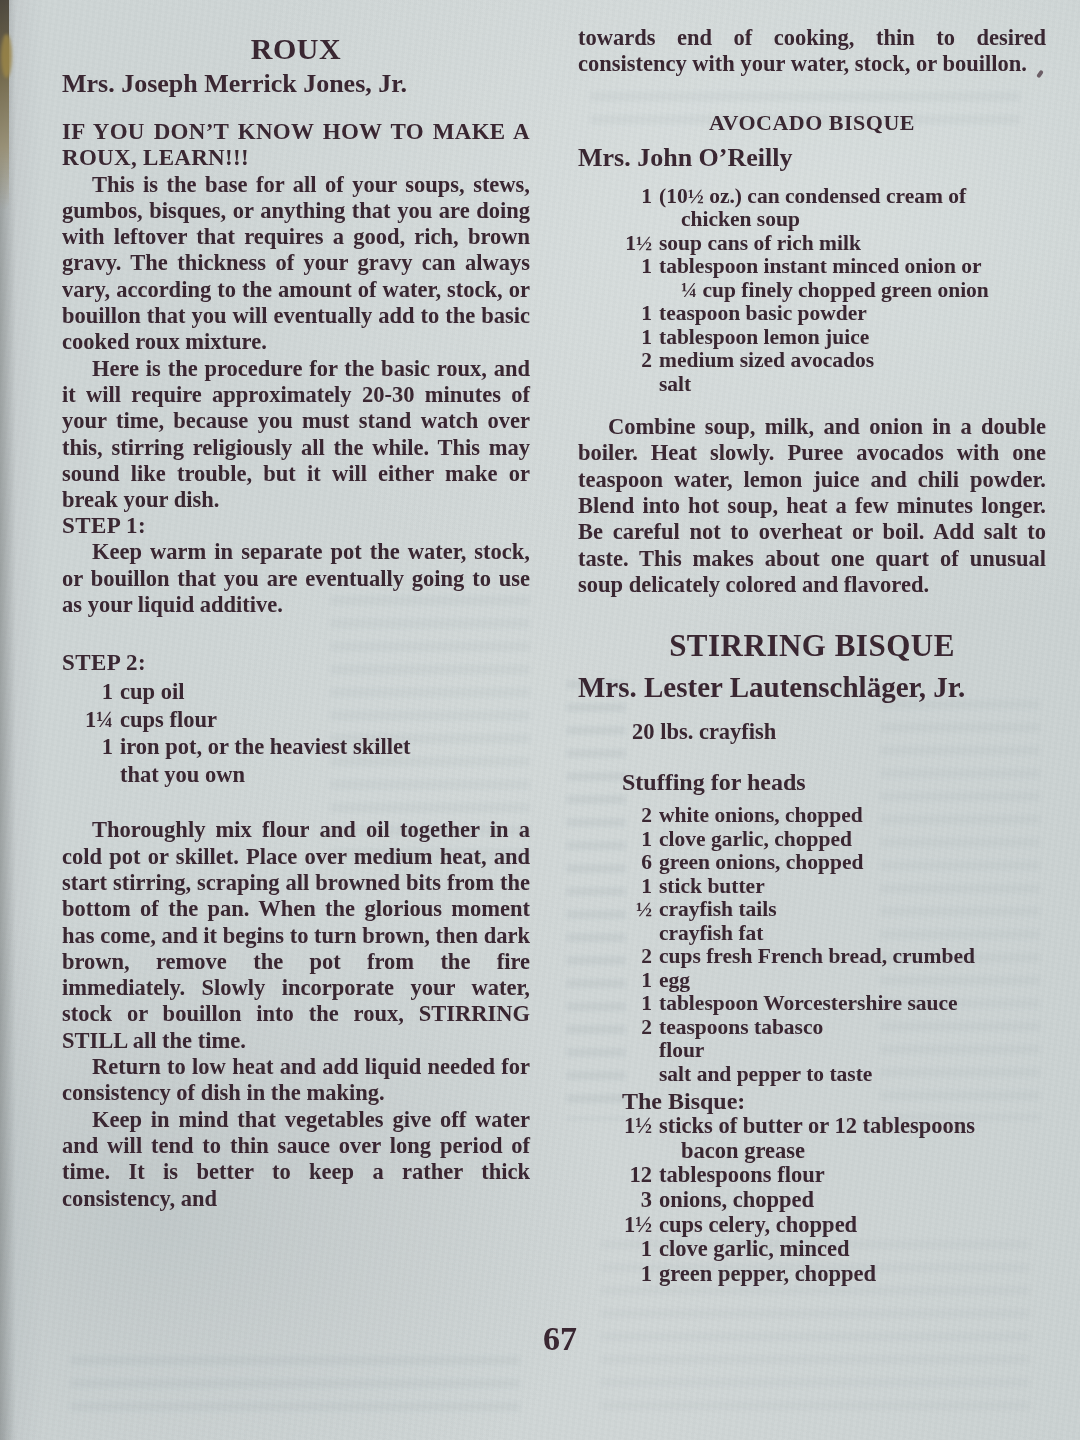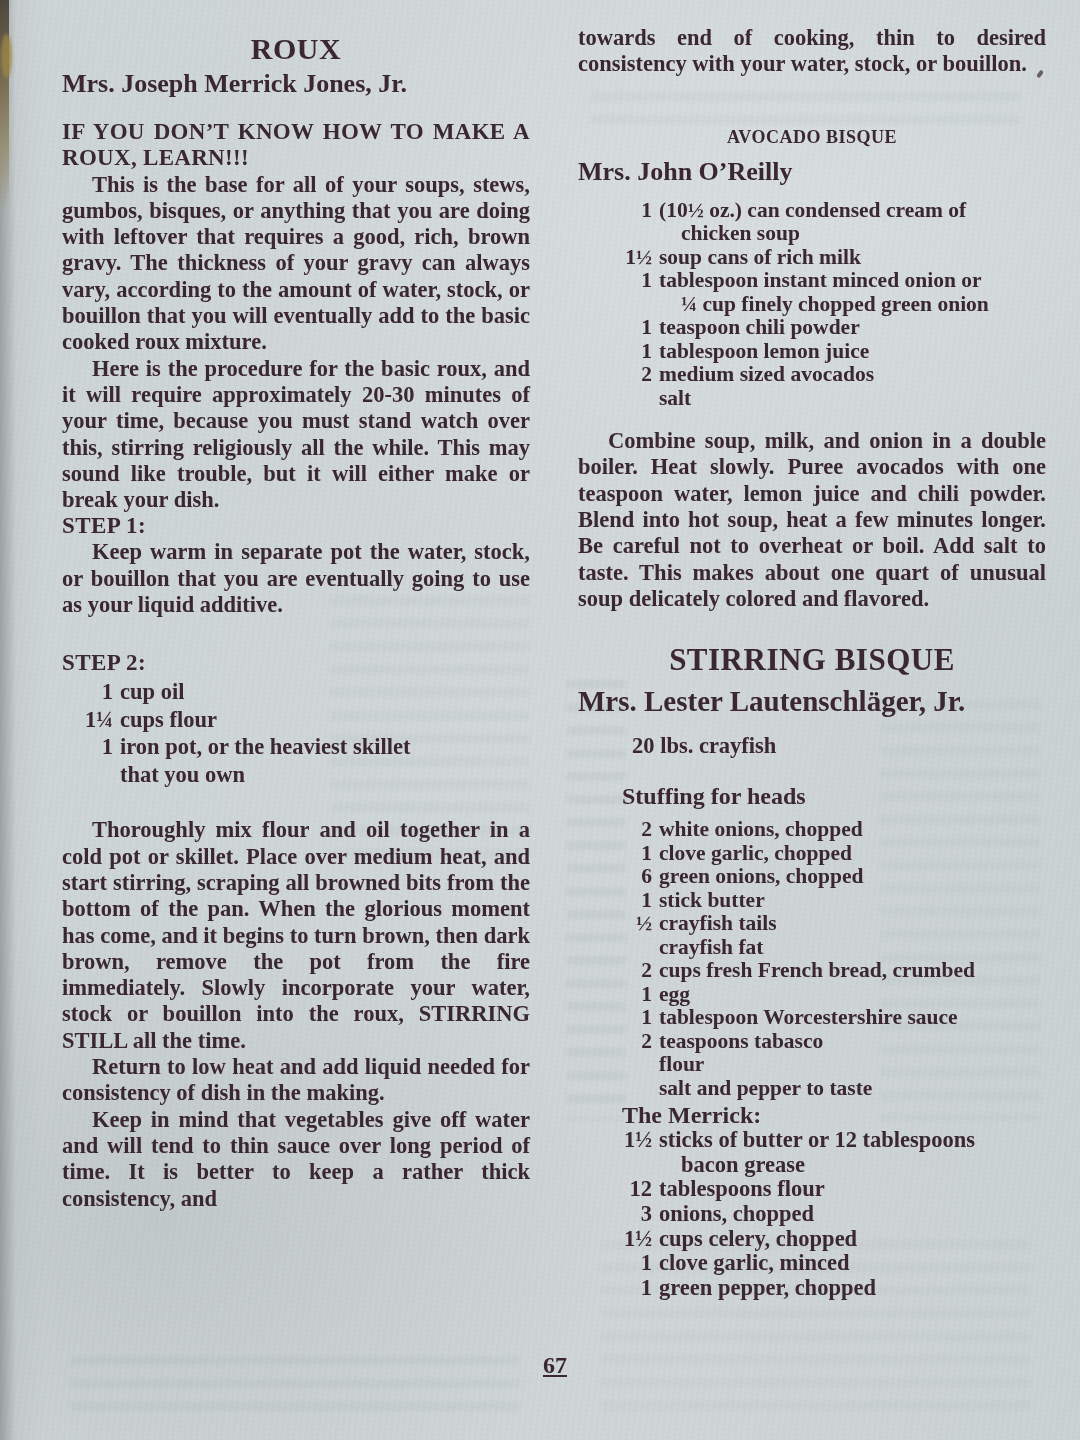--- a/index.html
+++ b/index.html
@@ -56,35 +56,35 @@
   .ing-row.cont{padding-left:103px;}
   .ing-row.plain{padding-left:81px;}
 
   .left-list{font-size:22.5px;line-height:27.5px;margin-top:2px;}
   .left-list .ing-row{padding-left:15px;}
   .left-list .ing-row .q{width:36px;margin-right:7px;}
   .left-list .ing-row.cont{padding-left:58px;}
 
   .title-roux{margin-top:15px;}
   .mt-p3{margin-top:29px;}
-  .av-title{margin-top:43px;font-size:18px;}
+  .av-title{margin-top:29px;font-size:22px;}
   .av-author{font-size:26px;}
   .av-list{margin-top:13px;}
   .method{margin-top:18px;}
   .cf-title{margin-top:31px;font-size:31px;line-height:34px;}
   .cf-author{margin-top:8px;font-size:29px;line-height:32px;}
   .lead-row{margin-top:17px;font-size:22.5px;line-height:24px;padding-left:54px;}
   .subhead{margin:0;padding-left:44px;font-size:24px;line-height:25px;}
   .mt-stuffing{margin-top:26px;}
   .stuffing-list{margin-top:9px;}
   .bisque-head{margin-top:3px;}
   .bisque-list{font-size:22.5px;line-height:24.6px;}
   .cont-para{margin-top:7px;}
 
-  .pageno{position:absolute;left:543px;top:1352px;z-index:1;font-size:24px;text-decoration:underline;}
+  .pageno{position:absolute;left:543px;top:1320px;z-index:1;font-size:34px;}
 </style>
 </head>
 <body>
 
 <div class="page">
   <div class="grain"></div>
   <div class="ghost g1"></div>
   <div class="ghost g2"></div>
   <div class="ghost g3"></div>
   <div class="ghost g4"></div>
@@ -158,21 +158,21 @@
           <span class="t">tablespoon instant minced onion or</span>
         </li>
 
         <li class="ing-row cont">
 
           <span class="t">¼ cup finely chopped green onion</span>
         </li>
 
         <li class="ing-row">
           <span class="q">1</span>
-          <span class="t">teaspoon chili powder</span>
+          <span class="t">teaspoon basic powder</span>
         </li>
 
         <li class="ing-row">
           <span class="q">1</span>
           <span class="t">tablespoon lemon juice</span>
         </li>
 
         <li class="ing-row">
           <span class="q">2</span>
           <span class="t">medium sized avocados</span>
@@ -244,21 +244,21 @@
         <li class="ing-row plain">
 
           <span class="t">flour</span>
         </li>
 
         <li class="ing-row plain">
 
           <span class="t">salt and pepper to taste</span>
         </li>
       </ul>
-    <h4 class="subhead bisque-head">The Merrick:</h4>
+    <h4 class="subhead bisque-head">The Bisque:</h4>
     <ul class="ing-list bisque-list">
 
         <li class="ing-row">
           <span class="q">1½</span>
           <span class="t">sticks of butter or 12 tablespoons</span>
         </li>
 
         <li class="ing-row cont">
 
           <span class="t">bacon grease</span>

